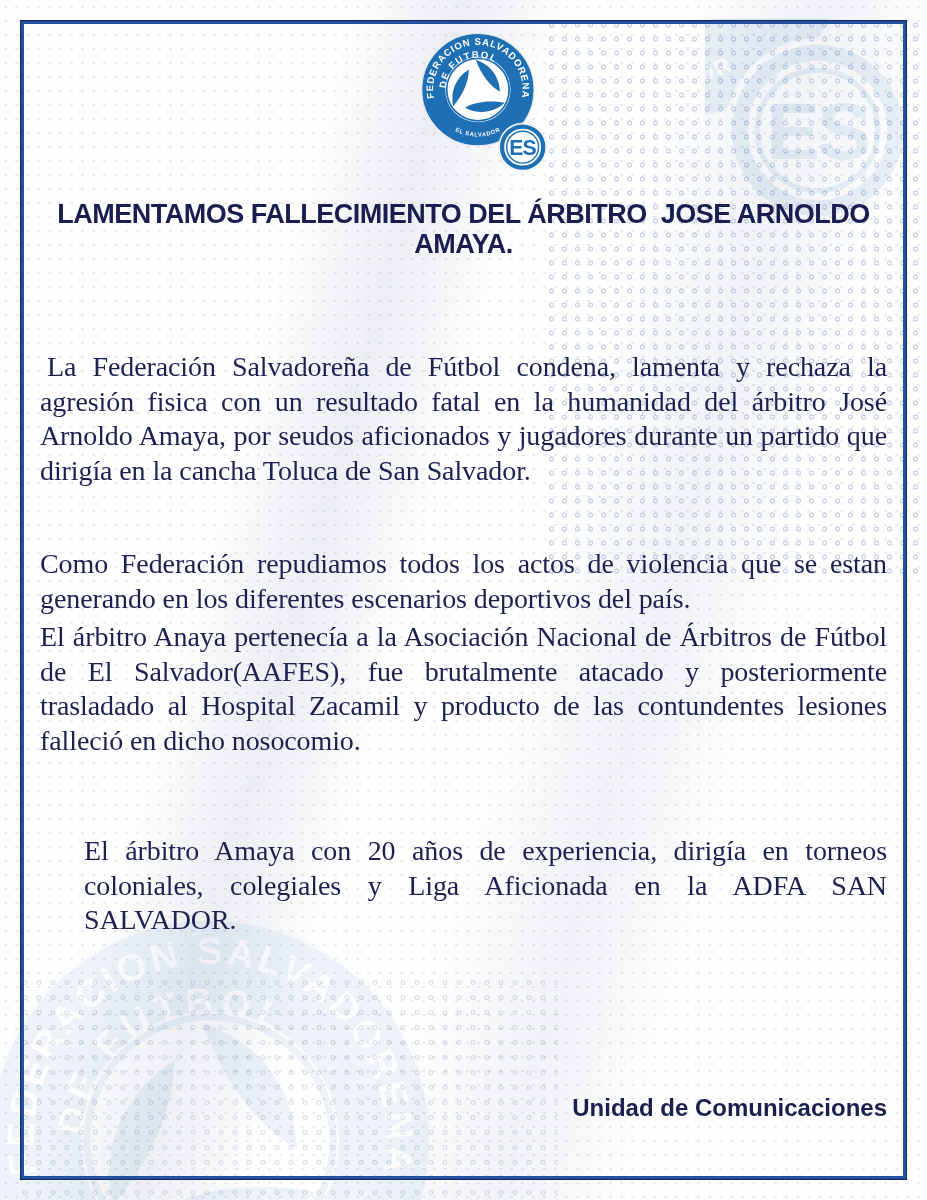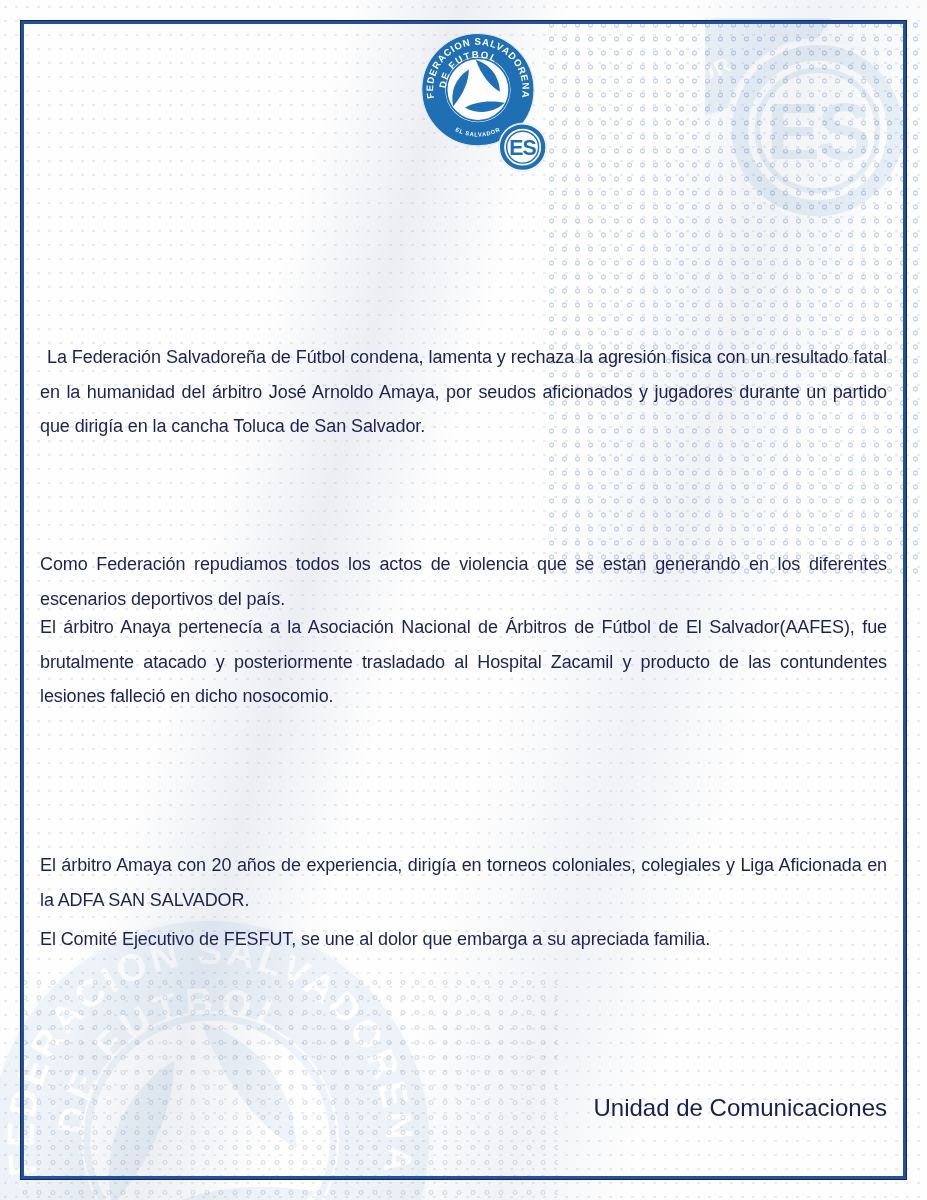--- a/index.html
+++ b/index.html
@@ -44,31 +44,31 @@
   .logo{position:absolute; left:414px; top:30px; width:142px; height:142px;}
   .content{position:absolute; left:40px; right:40px; top:0; bottom:0;}
   .title{
     position:absolute; left:0; right:0; top:199px;
     text-align:center; font-weight:bold; font-size:27px; line-height:30px;
     letter-spacing:-0.5px; color:#191d4f;
   }
   .title-line{white-space:pre;}
   .para{
     position:absolute; left:0; right:0;
-    font-size:18px; line-height:34.5px; letter-spacing:-0.1px;
-    text-align:justify; color:#1c2150;
+    font-size:28px; line-height:34.5px; letter-spacing:-0.1px;
+    text-align:justify; color:#1c2150;font-family:Liberation Serif, serif;
   }
   .p1{top:322px; text-indent:7px;}
   .p2{top:505px;margin-top:42px;}
   .p3{top:592px;}
-  .p4{top:830px;}
+  .p4{top:806px;margin-left:44px;}
   .p5{top:904px;}
   .signature{
     position:absolute; right:0; top:1089px; text-align:left;
-    font-weight:normal; font-size:24px; line-height:37px; color:#1a1f4e;
+    font-weight:bold; font-size:24px; line-height:37px; color:#1a1f4e;
   }
 </style>
 </head>
 <body>
 
 <div class="page">
 
   <svg width="0" height="0" style="position:absolute">
     <defs>
       <g id="fesfut-logo-g">
@@ -118,24 +118,27 @@
       <use href="#fesfut-logo-g"></use>
     </svg>
 
   <div class="frame"></div>
 
   <svg class="logo" viewBox="0 0 200 200">
       <use href="#fesfut-logo-g"></use>
     </svg>
 
   <div class="content">
+    <div class="title">
+      <div class="title-line">LAMENTAMOS FALLECIMIENTO DEL ÁRBITRO  JOSE ARNOLDO</div>
+      <div class="title-line">AMAYA.</div>
+    </div>
 
     <p class="para p1">La Federación Salvadoreña de Fútbol condena, lamenta y rechaza la agresión fisica con un resultado fatal en la humanidad del árbitro José Arnoldo Amaya, por seudos aficionados y jugadores durante un partido que dirigía en la cancha Toluca de San Salvador.</p>
     <p class="para p2">Como Federación repudiamos todos los actos de violencia que se estan generando en los diferentes escenarios deportivos del país.</p>
     <p class="para p3">El árbitro Anaya pertenecía a la Asociación Nacional de Árbitros de Fútbol de El Salvador(AAFES), fue brutalmente atacado y posteriormente trasladado al Hospital Zacamil y producto de las contundentes lesiones falleció en dicho nosocomio.</p>
     <p class="para p4">El árbitro Amaya con 20 años de experiencia, dirigía en torneos coloniales, colegiales y Liga Aficionada en la ADFA SAN SALVADOR.</p>
-    <p class="para p5">El Comité Ejecutivo de FESFUT, se une al dolor que embarga a su apreciada familia.</p>
 
     <div class="signature">
       <div>Unidad de Comunicaciones</div>
     </div>
   </div>
 </div>
 
 </body></html>

